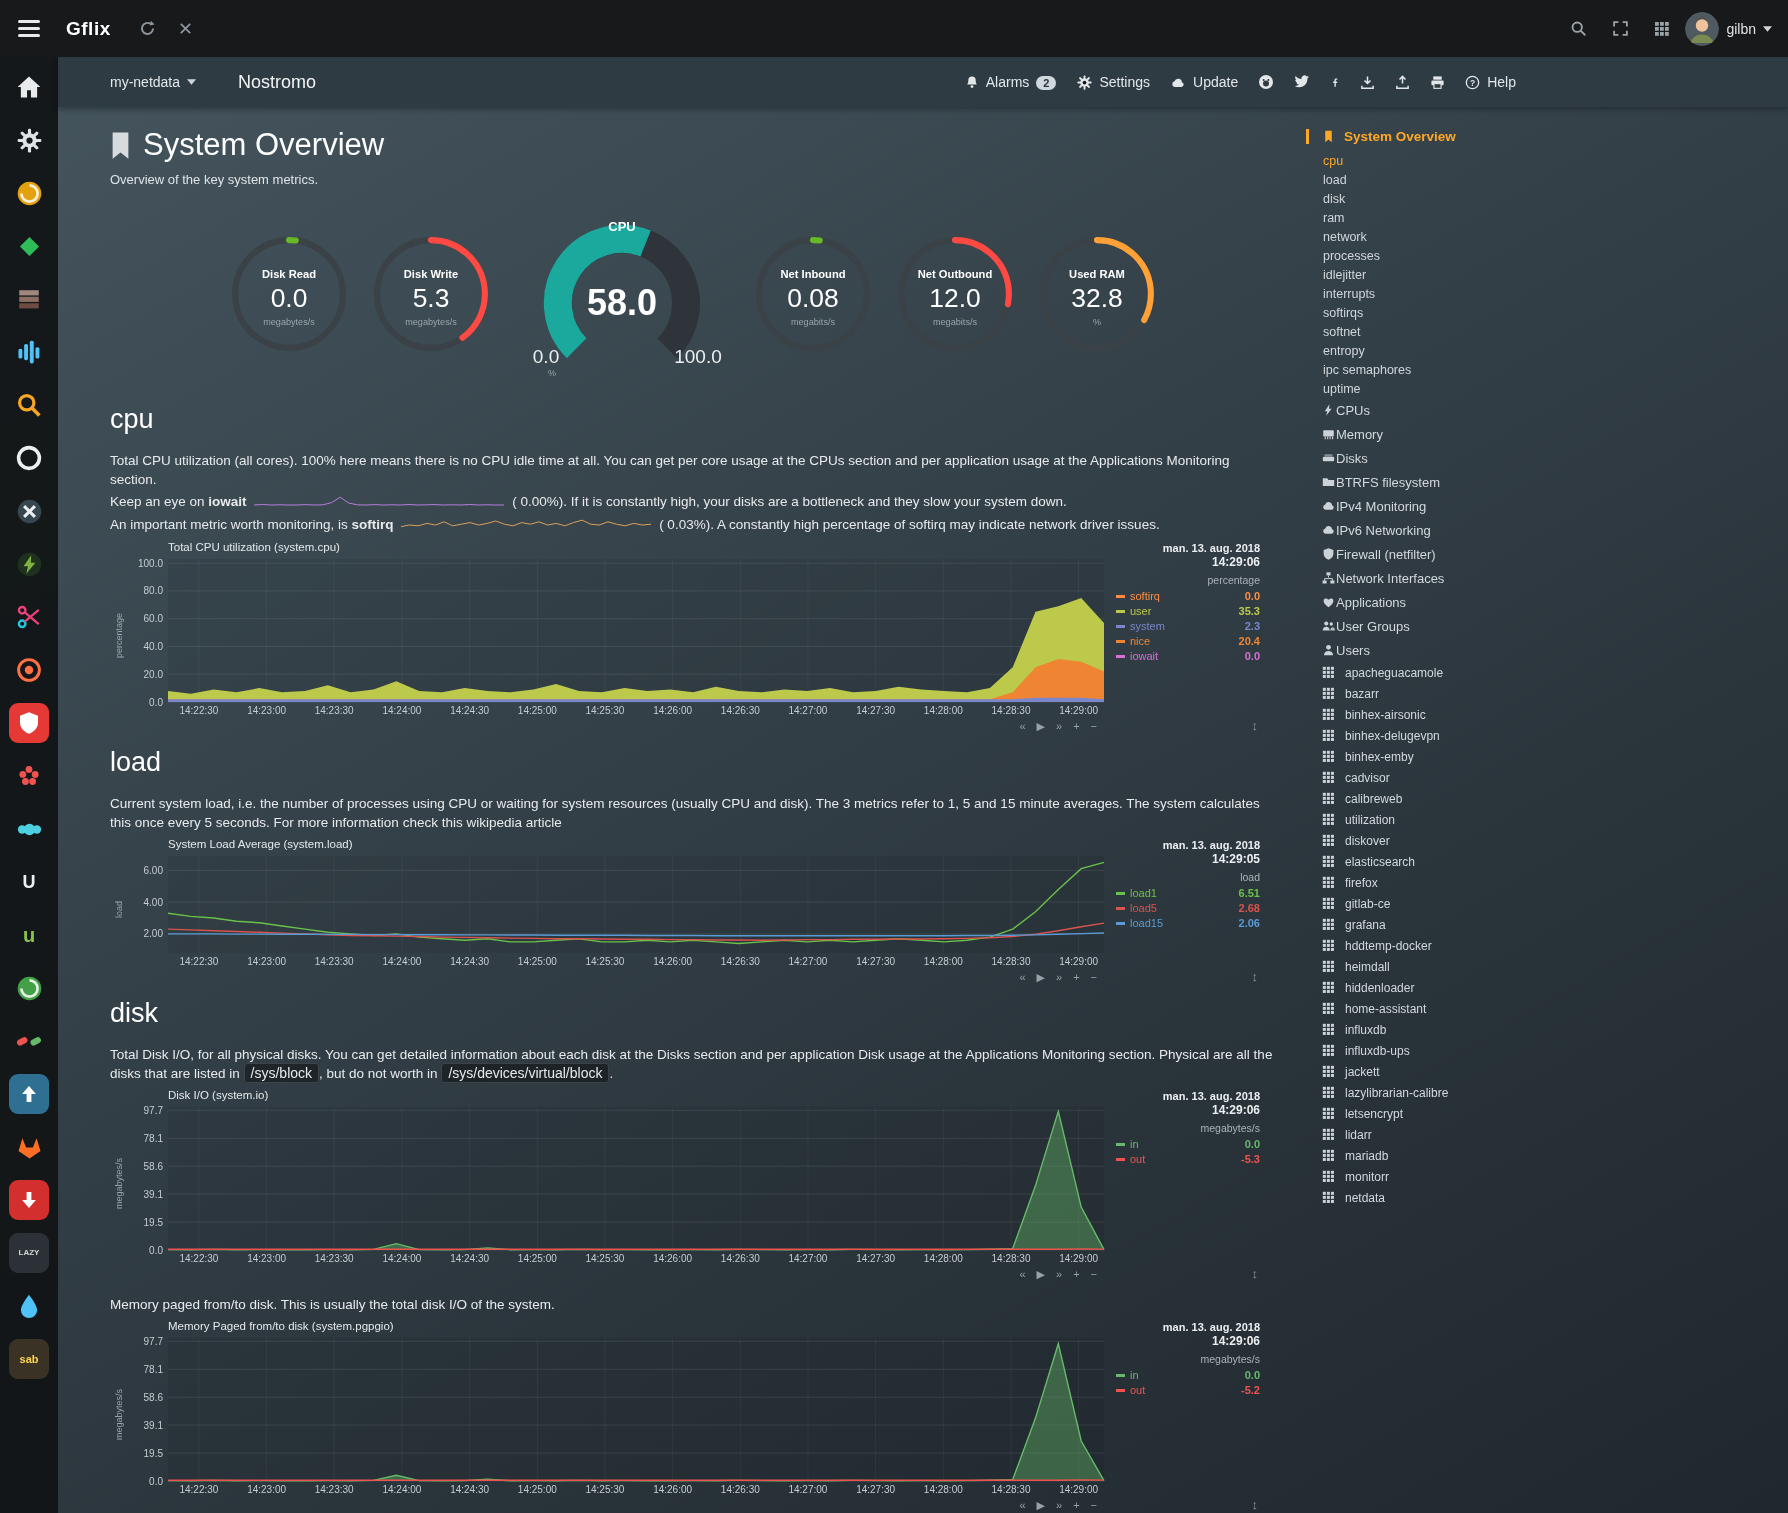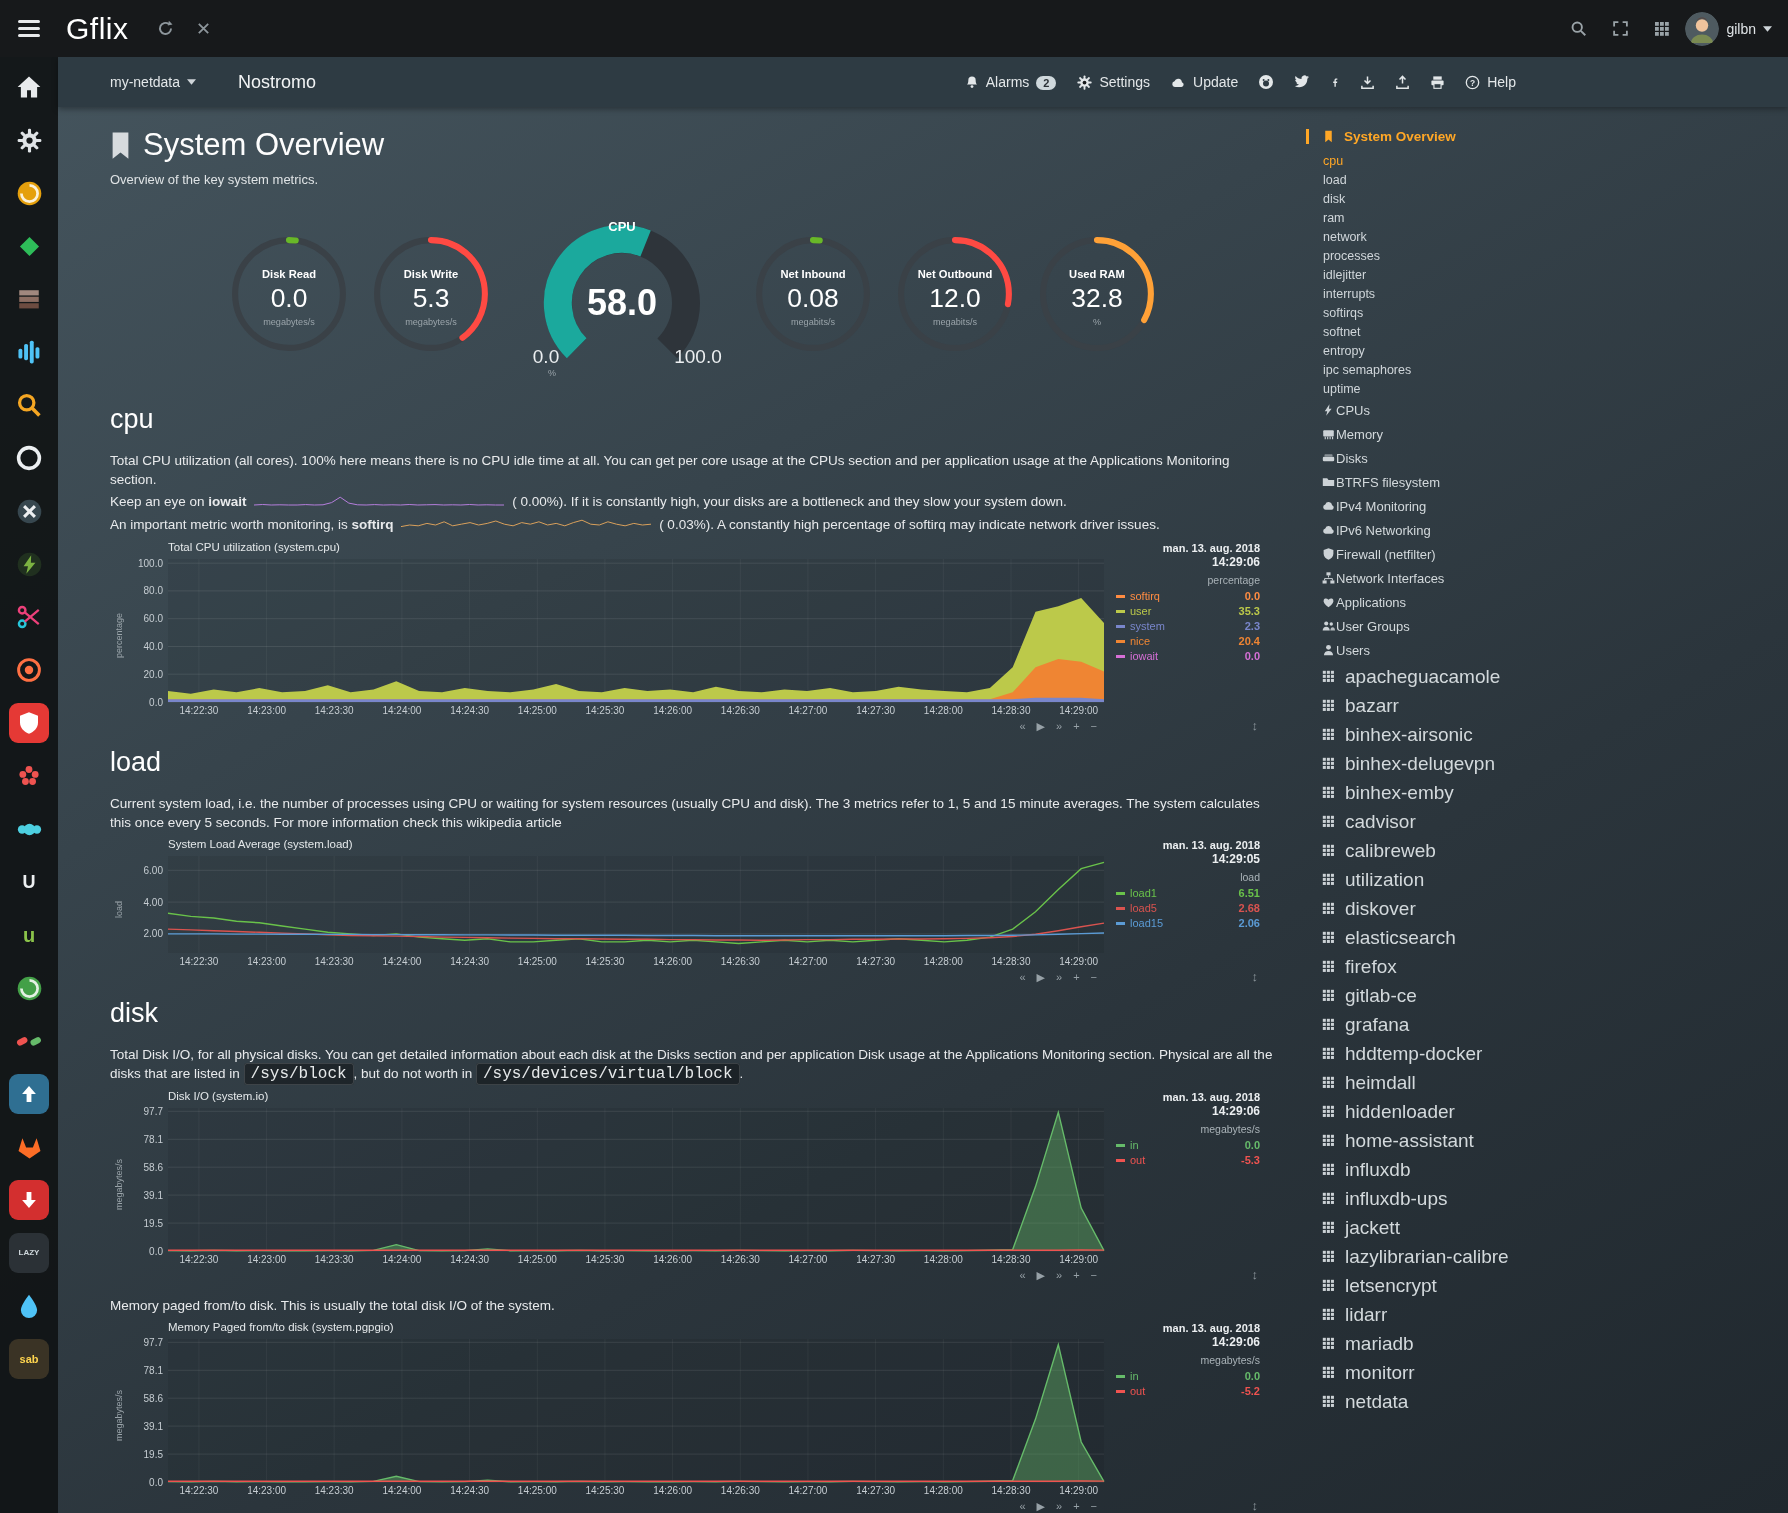--- a/index.html
+++ b/index.html
@@ -7,21 +7,21 @@
     font-family:"Liberation Sans",sans-serif;color:#e6e9ea;font-size:13px}
   #stage{position:relative;width:1788px;height:1513px;overflow:hidden;
     background:linear-gradient(150deg,#46565f 0%,#37444c 35%,#2b353c 65%,#20282e 100%)}
 
   
   .topbar{position:absolute;top:0;left:0;right:0;height:57px;background:#17191b;
     display:flex;align-items:center;z-index:30}
   .tb-burger{width:58px;height:57px;display:flex;flex-direction:column;align-items:center;
     justify-content:center;gap:4.5px;cursor:pointer}
   .tb-burger i{display:block;width:22px;height:2.6px;background:#e8eaec;border-radius:2px}
-  .tb-title{font-size:30px;font-weight:normal;color:#fff;margin:0 18px 0 8px;letter-spacing:.5px}
+  .tb-title{font-size:19px;font-weight:bold;color:#fff;margin:0 18px 0 8px;letter-spacing:.5px}
   .tb-icon{width:38px;height:38px;display:flex;align-items:center;justify-content:center;
     color:#8d969c;cursor:pointer}
   .tb-right{margin-left:auto;display:flex;align-items:center;gap:4px;padding-right:16px}
   .tb-user{display:flex;align-items:center;gap:7px;cursor:pointer;color:#dfe3e6;font-size:14px}
   .tb-avatar{width:34px;height:34px;border-radius:50%;overflow:hidden;flex:0 0 auto}
 
   
   .iconbar{position:absolute;left:0;top:57px;bottom:0;width:58px;background:rgba(16,19,21,.92);
     display:flex;flex-direction:column;align-items:center;padding-top:10px;gap:13px;z-index:20;overflow:hidden}
   .appicon{width:40px;height:40px;border-radius:9px;display:flex;align-items:center;
@@ -53,21 +53,21 @@
   .gval{fill:#fff;font-size:26px;text-anchor:middle}
   .gunit{fill:#9aa4aa;font-size:9px;text-anchor:middle}
   .gbigval{fill:#fff;font-size:36px;font-weight:bold;text-anchor:middle}
   .gminmax{fill:#eceff1;font-size:19px;text-anchor:middle}
 
   .sec-h{font-size:27px;font-weight:400;color:#fff;margin:24px 0 16px}
   .desc{font-size:13.5px;line-height:19px;color:#e8eaec;margin:3px 0}
   .desc b{font-weight:bold}
   .spark{display:inline-block;vertical-align:middle;margin:0 4px}
   .code{background:rgba(0,0,0,.38);border:1px solid rgba(255,255,255,.14);border-radius:3px;
-    padding:1px 6px;font-family:Liberation Mono, monospace;font-size:16px;color:#e6e9ea}
+    padding:1px 6px;font-family:Liberation Sans, sans-serif;font-size:14px;color:#e6e9ea}
 
   .chart-block{position:relative;margin:6px 0 30px}
   .chart-title{font-size:11.5px;color:#e4e8ea;margin:0 0 2px 58px}
   .chart-row{display:flex;align-items:stretch}
   .chart-unit-rot{width:18px;display:flex;align-items:center;justify-content:center}
   .chart-unit-rot span{writing-mode:vertical-rl;transform:rotate(180deg);font-size:9px;color:#9aa4aa}
   .plot{line-height:0}
   .xt{fill:#c6cdd2;font-size:10px;text-anchor:middle}
   .yt{fill:#c6cdd2;font-size:10px;text-anchor:end}
   .chart-legend{width:152px;padding-left:8px;font-size:11px;position:relative;margin-top:-13px}
@@ -84,21 +84,21 @@
   .chart-toolbar span{cursor:pointer}
 
   
   .right-menu{position:absolute;left:1262px;top:22px;width:266px;color:#d3d9dc}
   .rm-active{display:flex;align-items:center;gap:8px;color:#ffa726;font-weight:bold;
     font-size:13.5px;border-left:3px solid #ffa726;padding-left:11px;margin-left:-14px;
     margin-bottom:7px;cursor:pointer}
   .rm-sub{padding:2.5px 0 2.5px 3px;cursor:pointer;color:#d0d6da;font-size:12.5px}
   .rm-sub.on{color:#ffa726}
   .rm-sec{display:flex;align-items:flex-start;padding:4.5px 0;cursor:pointer;font-size:13px}
-  .rm-app{display:flex;gap:9px;align-items:center;padding:3.5px 0;cursor:pointer;font-size:19px}
+  .rm-app{display:flex;gap:9px;align-items:center;padding:3.5px 0;cursor:pointer;font-size:12px}
   .mi{width:16px;display:flex;justify-content:center;align-items:center;color:#ccd2d6}
   .rm-sec:first-of-type{margin-top:6px}
 </style>
 </head>
 <body>
 
 <div id="stage">
 
   <div class="topbar">
     <div class="tb-burger">

